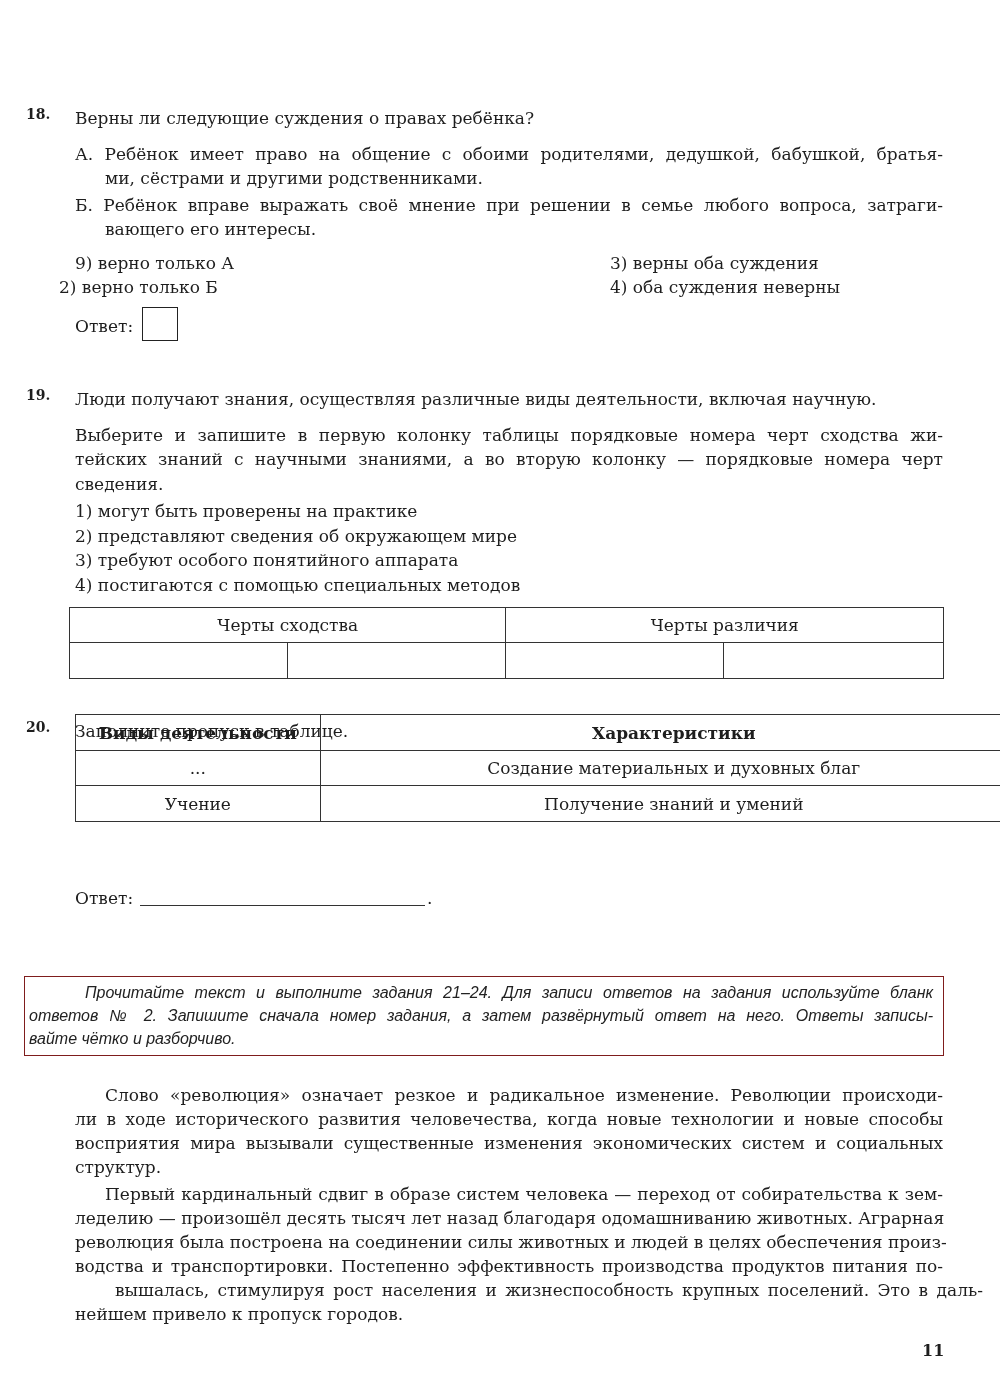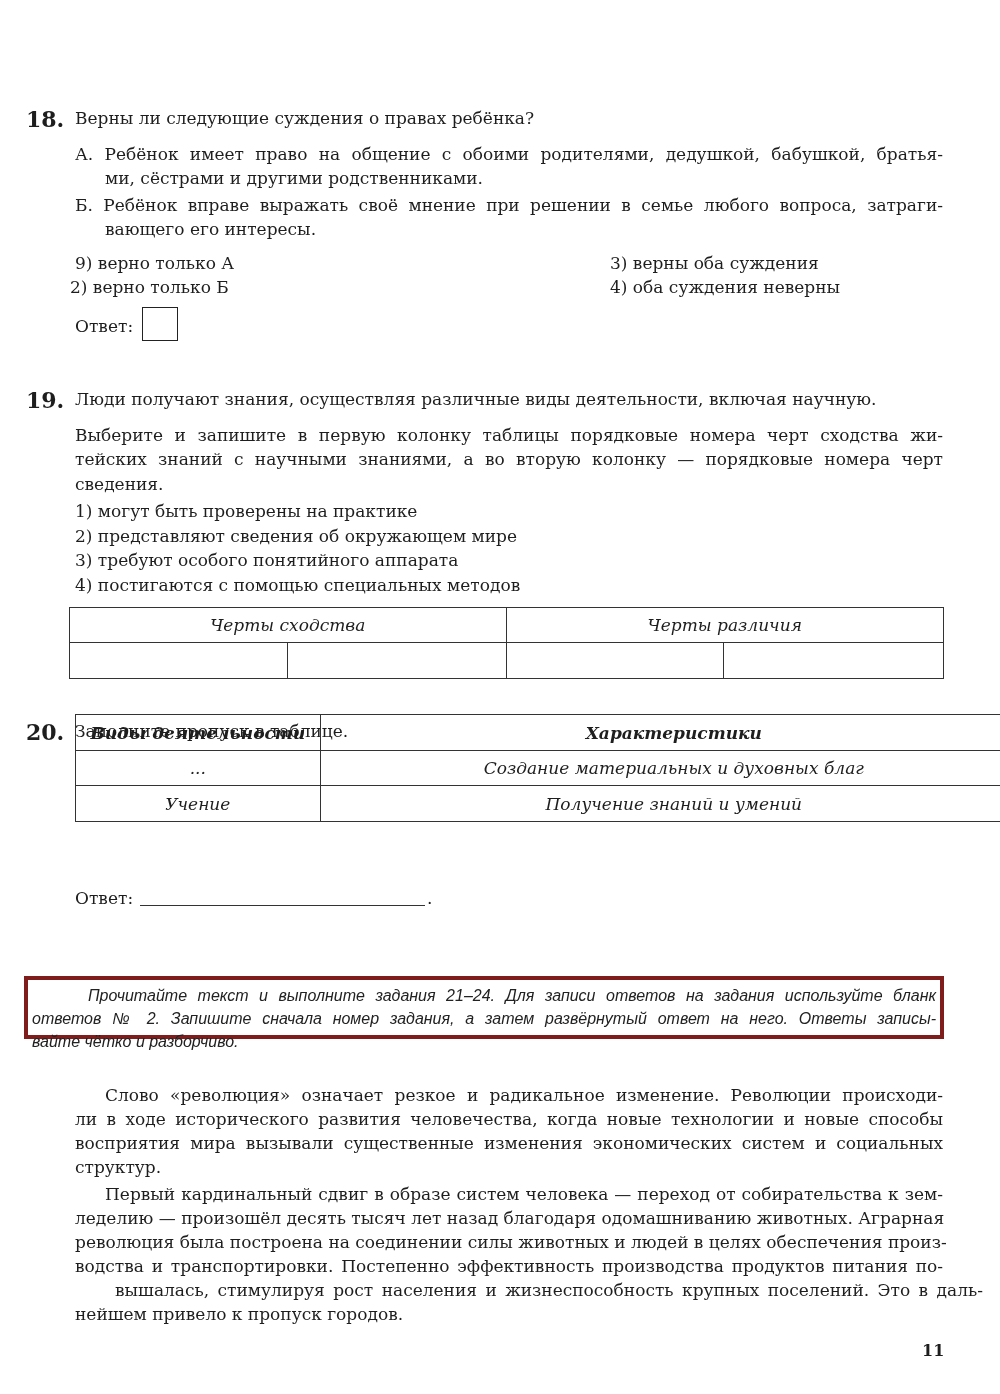--- a/index.html
+++ b/index.html
@@ -4,47 +4,47 @@
   <style>
     * { box-sizing: border-box; margin: 0; padding: 0; }
     html, body { width: 1000px; height: 1394px; background: #ffffff; }
     body {
       position: relative;
       font-family: "DejaVu Serif", "Liberation Serif", serif;
       color: #1e1e1e;
       font-size: 17px;
       overflow: hidden;
     }
-    .qnum { position: absolute; left: 26px; font-weight: bold; font-size: 22px; }
+    .qnum { position: absolute; left: 26px; font-weight: bold; font-size: 14px; }
     .line { position: absolute; white-space: nowrap; font-size: 17px; line-height: 24px; }
     .justify {
       position: absolute; left: 75px; width: 868px;
       text-align: justify; text-align-last: justify;
       font-size: 17px; line-height: 24.5px; white-space: nowrap;
     }
     .para-line {
       position: absolute; left: 75px; width: 868px;
       text-align: justify; text-align-last: justify;
       font-size: 17px; line-height: 24px; white-space: nowrap;
     }
     .last { text-align-last: left; }
     .answer-box {
       position: absolute; width: 36px; height: 34px;
       border: 1.5px solid #222;
     }
     table.grid {
-      position: absolute; border-collapse: collapse; font-style: italic;
+      position: absolute; border-collapse: collapse;
     }
     table.grid td {
       border: 1px solid #333; text-align: center; vertical-align: middle;
       font-size: 17px; padding: 0;
     }
     .info-box {
-      position: absolute; left: 24px; top: 976px; width: 920px; height: 63px;
-      border: 4px solid #7f1d1d;
+      position: absolute; left: 24px; top: 976px; width: 920px; height: 80px;
+      border: 1px solid #7f1d1d;
     }
     .info-line {
       position: absolute; font-family: "Liberation Sans", "DejaVu Sans", sans-serif;
       font-style: italic; font-size: 16px; line-height: 23px; white-space: nowrap;
       color: #222;
     }
     .underline-blank {
       position: absolute; border-bottom: 1px solid #333; height: 1px;
     }
     .page-num { position: absolute; left: 922px; top: 1341px; font-weight: bold; font-size: 16px; }
@@ -56,21 +56,21 @@
   <span class="qnum" style="top:106px;">18.</span>
   <span class="line" style="left:75px; top:106px;">Верны ли следующие суждения о правах ребёнка?</span>
 
   <div class="justify" style="top:142px;">А. Ребёнок имеет право на общение с обоими родителями, дедушкой, бабушкой, братья-</div>
   <div class="line" style="left:105px; top:166px;">ми, сёстрами и другими родственниками.</div>
 
   <div class="justify" style="top:193px;">Б. Ребёнок вправе выражать своё мнение при решении в семье любого вопроса, затраги-</div>
   <div class="line" style="left:105px; top:217px;">вающего его интересы.</div>
 
   <div class="line" style="left:75px; top:251px;">9) верно только А</div>
-  <div class="line" style="left:70px; top:275px;text-align:center;">2) верно только Б</div>
+  <div class="line" style="left:59px; top:275px;text-align:center;">2) верно только Б</div>
   <div class="line" style="left:610px; top:251px;">3) верны оба суждения</div>
   <div class="line" style="left:610px; top:275px;">4) оба суждения неверны</div>
 
   <span class="line" style="left:75px; top:314px;">Ответ:</span>
   <div class="answer-box" style="left:142px; top:307px;"></div>
 </div>
 
 <div>
   <span class="qnum" style="top:387px;">19.</span>
   <span class="line" style="left:75px; top:387px;">Люди получают знания, осуществляя различные виды деятельности, включая научную.</span>

